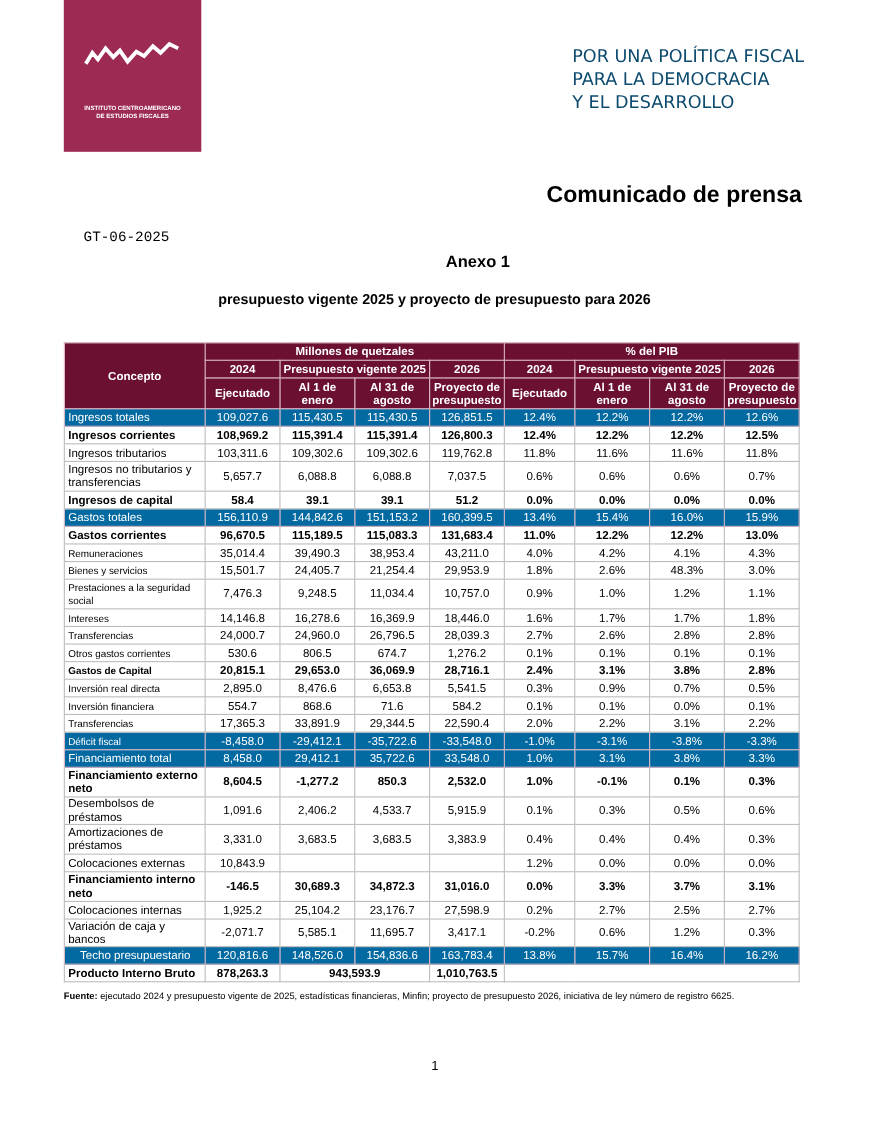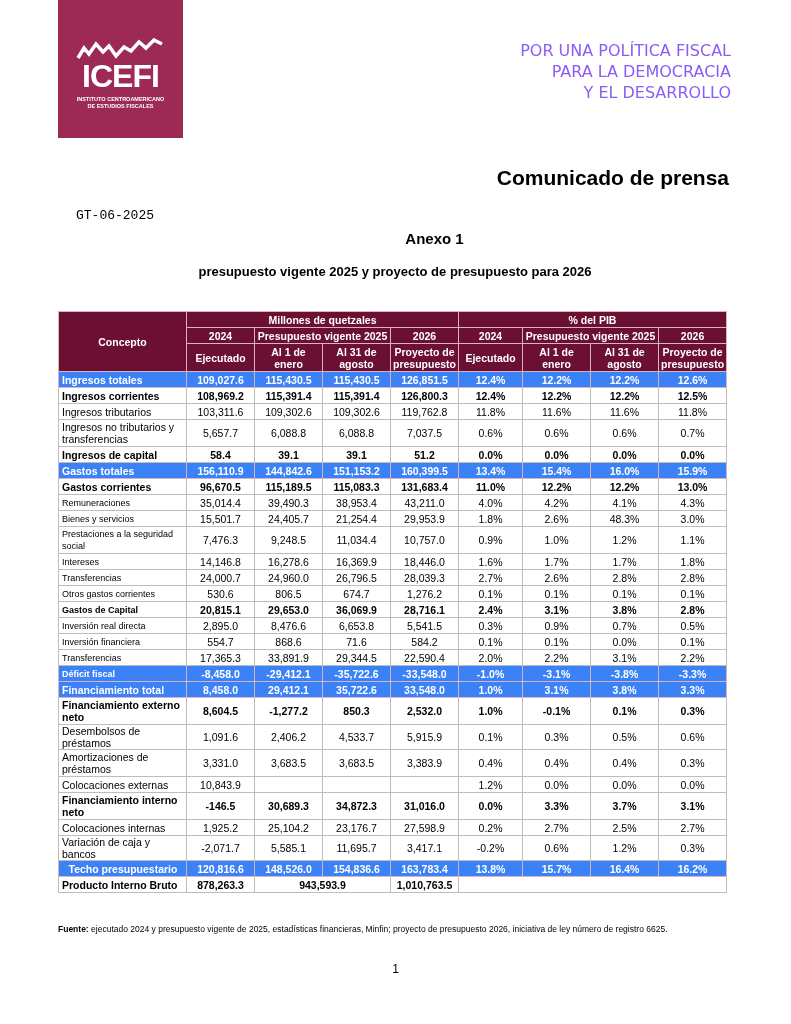--- a/index.html
+++ b/index.html
@@ -1,46 +1,45 @@
 <!DOCTYPE html>
 <html><head>
 <meta charset="utf-8">
 <style>
   html, body { margin:0; padding:0; background:#ffffff; }
   body { width:791px; height:1024px; position:relative; overflow:hidden; font-family:"Liberation Sans", sans-serif; color:#000; }
   .logo { position:absolute; left:58px; top:0; width:125px; height:138px; background:#9c2a55; }
   .logo .mark { position:absolute; left:18px; top:38px; }
   .logo .brand { position:absolute; left:0; width:125px; top:58px; text-align:center; color:#fff; font-weight:bold; font-size:32px; letter-spacing:-1px; font-family:"Liberation Sans", sans-serif; }
   .logo .sub { position:absolute; left:0; width:125px; top:96px; text-align:center; color:#fff; font-size:5.5px; font-weight:bold; line-height:7px; }
-  .slogan { position:absolute; right:60px; top:40px; text-align:right; color:#8b5cf6; font-size:16px; line-height:21px; font-family:"DejaVu Sans", sans-serif; }
+  .slogan { position:absolute; right:60px; top:40px; color:#0c4a6e; font-size:16px; line-height:21px; font-family:"DejaVu Sans", sans-serif; }
   .press { position:absolute; right:62px; top:166px; font-size:21px; font-weight:bold; }
   .code { position:absolute; left:76px; top:208px; font-size:13px;font-family:Liberation Mono, monospace; }
   .annex { position:absolute; left:0; width:791px; top:230px; text-align:center; font-size:15px; font-weight:bold;padding-left:39px; }
   .subtitle { position:absolute; left:60px; width:670px; top:263px; text-align:center; font-size:13px; font-weight:bold; line-height:17px; }
   table.t { position:absolute; left:58px; top:311px; width:668px; border-collapse:collapse; table-layout:fixed; font-size:10.5px; }
   table.t td, table.t th { border:1px solid #bdbdbd; padding:0 2px; text-align:center; height:15px; line-height:12px; }
   table.t th { background:#6b0f33; color:#fff; font-weight:bold; border-color:#d9b3c2; }
   table.t td.c { text-align:left; padding-left:3px; }
-  tr.hl td { background:#3b82f6; color:#fff; font-weight:bold; border-color:#d9b3c2; }
+  tr.hl td { background:#0369a1; color:#fff; font-weight:normal; border-color:#d9b3c2; }
   tr.b td { font-weight:bold; }
   tr.sm td.c { font-size:9px; }
   tr.two td { height:26px; }
   tr.hl.center td.c { text-align:center; }
-  .source { position:absolute; left:58px; top:900px; font-size:8.5px;margin-top:24px; }
+  .source { position:absolute; left:58px; top:900px; font-size:8.5px; }
   .source b { font-weight:bold; }
   .page { position:absolute; left:0; width:791px; top:962px; text-align:center; font-size:12px; }
 </style>
 </head>
 <body>
 
 <div class="logo">
   <svg class="mark" width="88" height="22" viewBox="0 0 88 22">
     <polyline points="2,20 8,10 13,16 20,6 27,14 33,8 40,18 48,9 55,13 63,4 70,10 78,2 86,6" fill="none" stroke="#fff" stroke-width="3.5" stroke-linejoin="miter"></polyline>
   </svg>
-  <div class="brand">ICEFI</div>
   <div class="sub">
     <div>INSTITUTO CENTROAMERICANO</div>
     <div>DE ESTUDIOS FISCALES</div>
   </div>
 </div>
 
 <div class="slogan">
   <div>POR UNA POLÍTICA FISCAL</div>
   <div>PARA LA DEMOCRACIA</div>
   <div>Y EL DESARROLLO</div>

